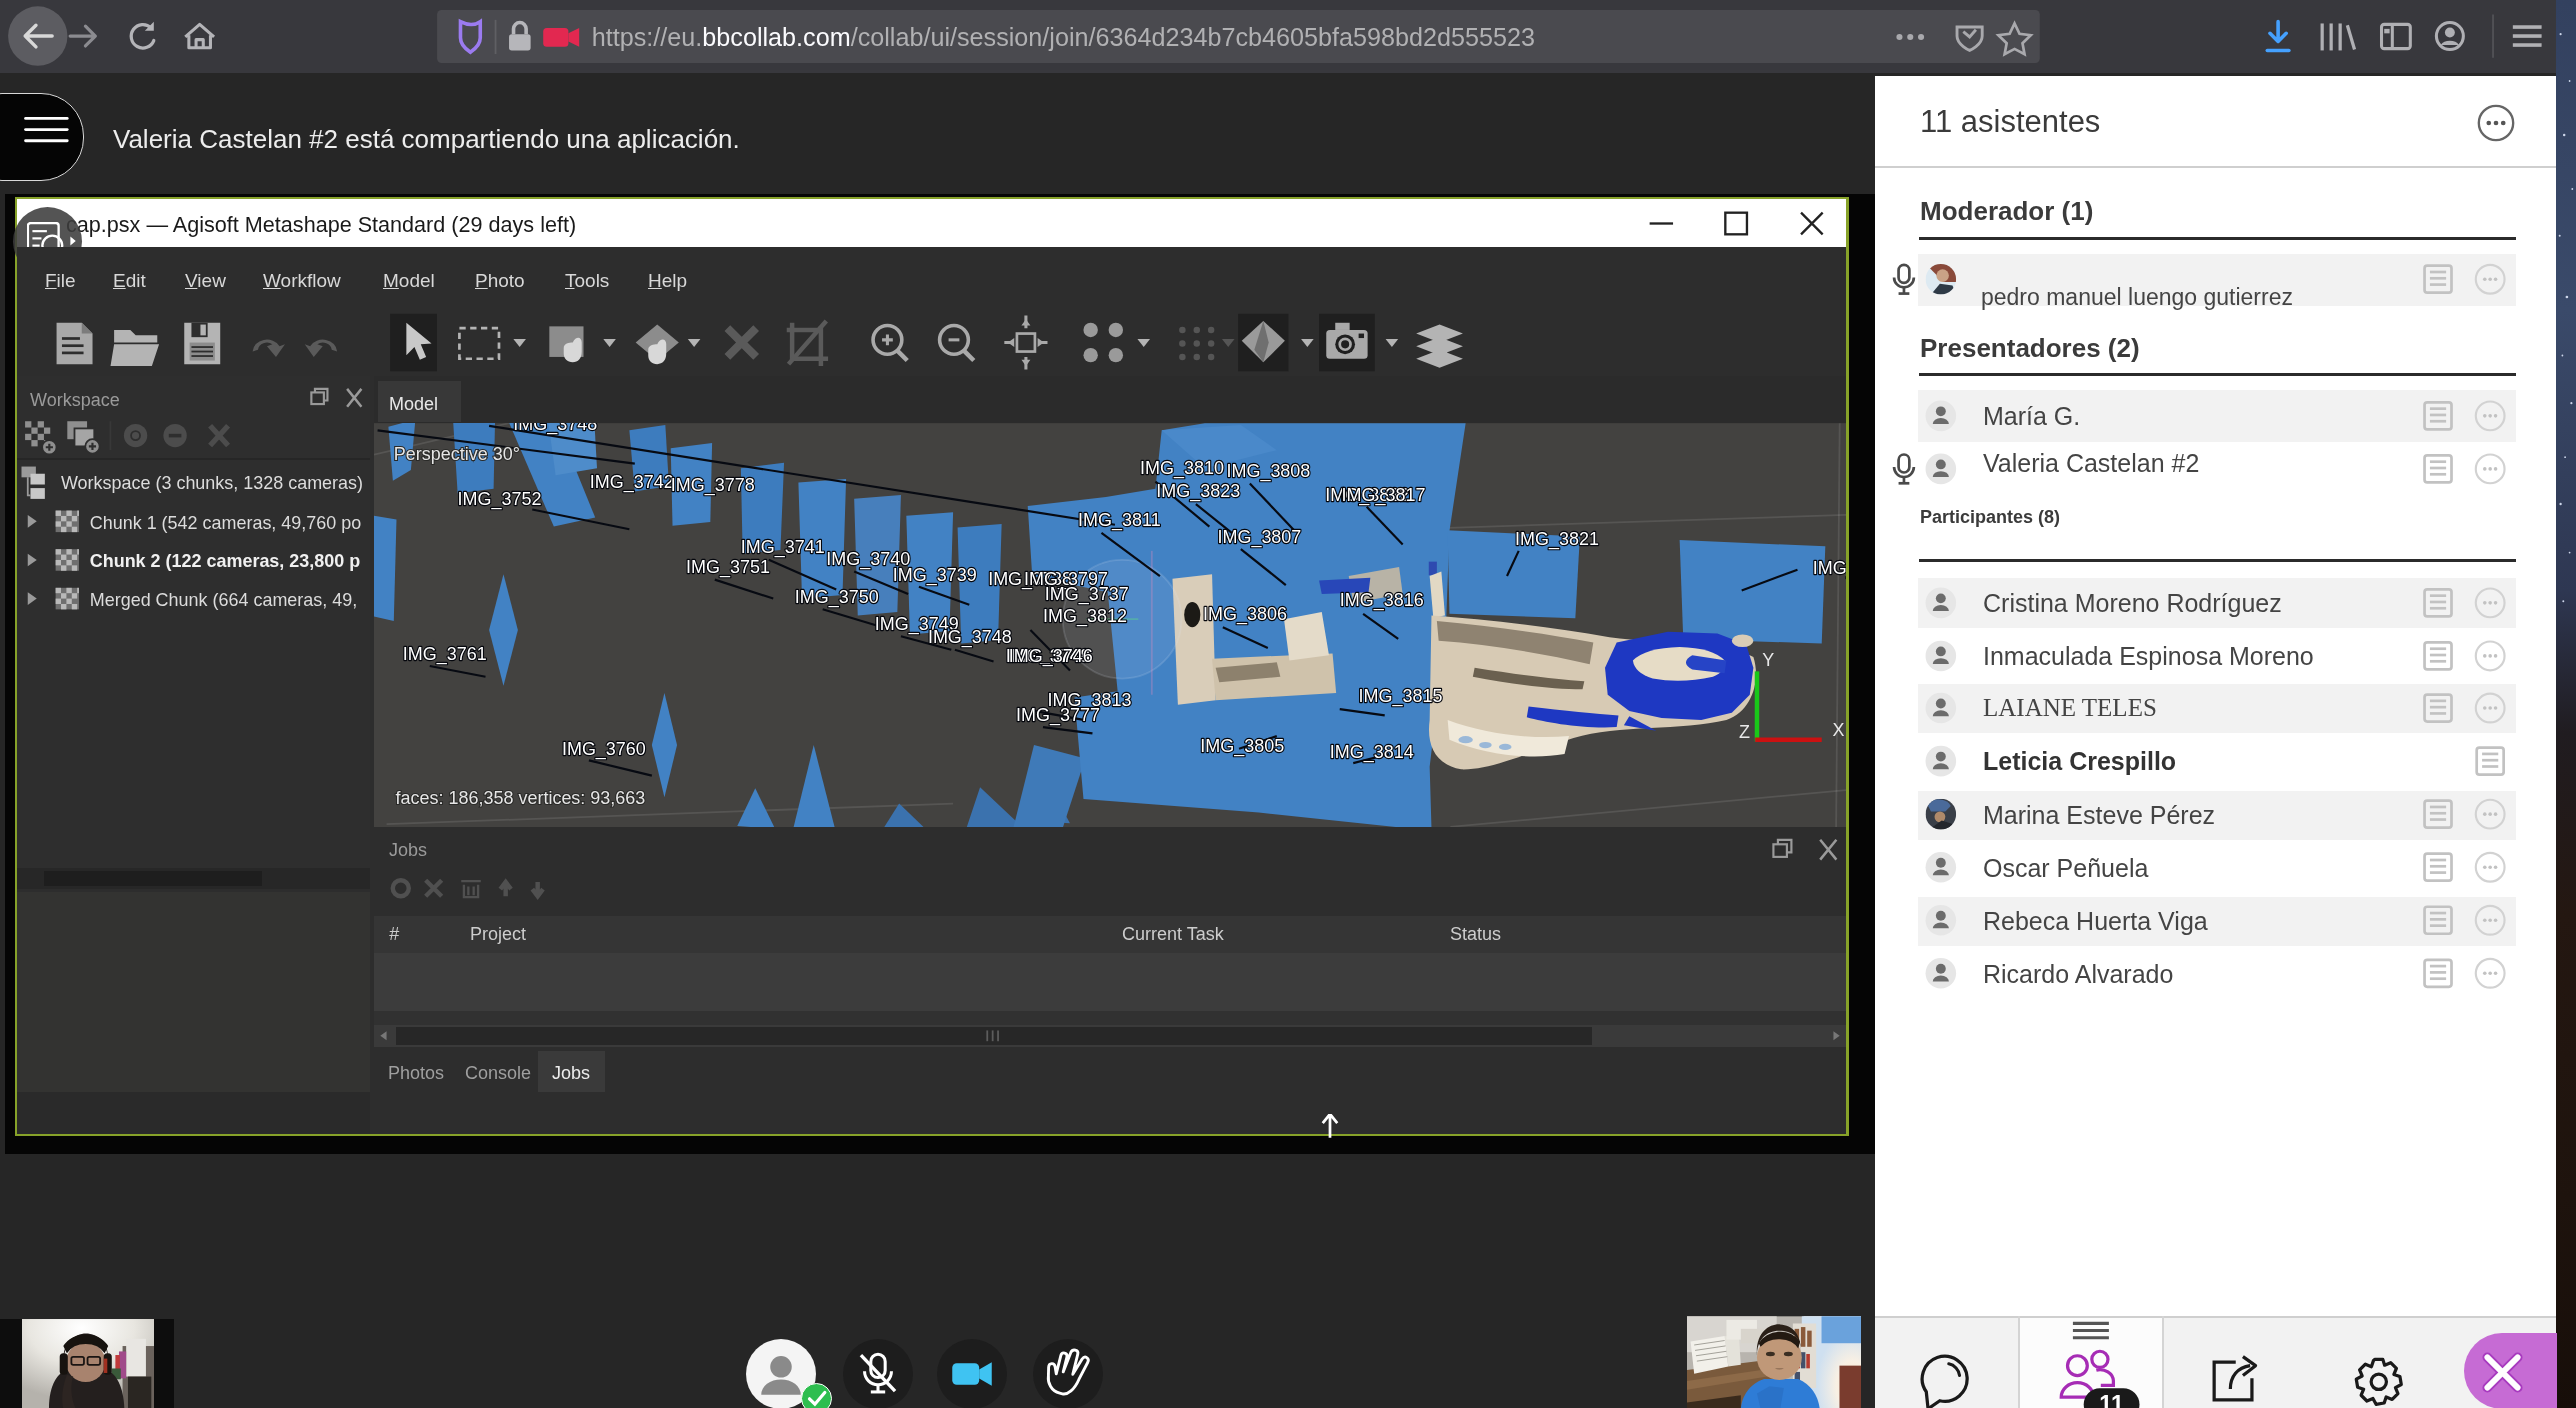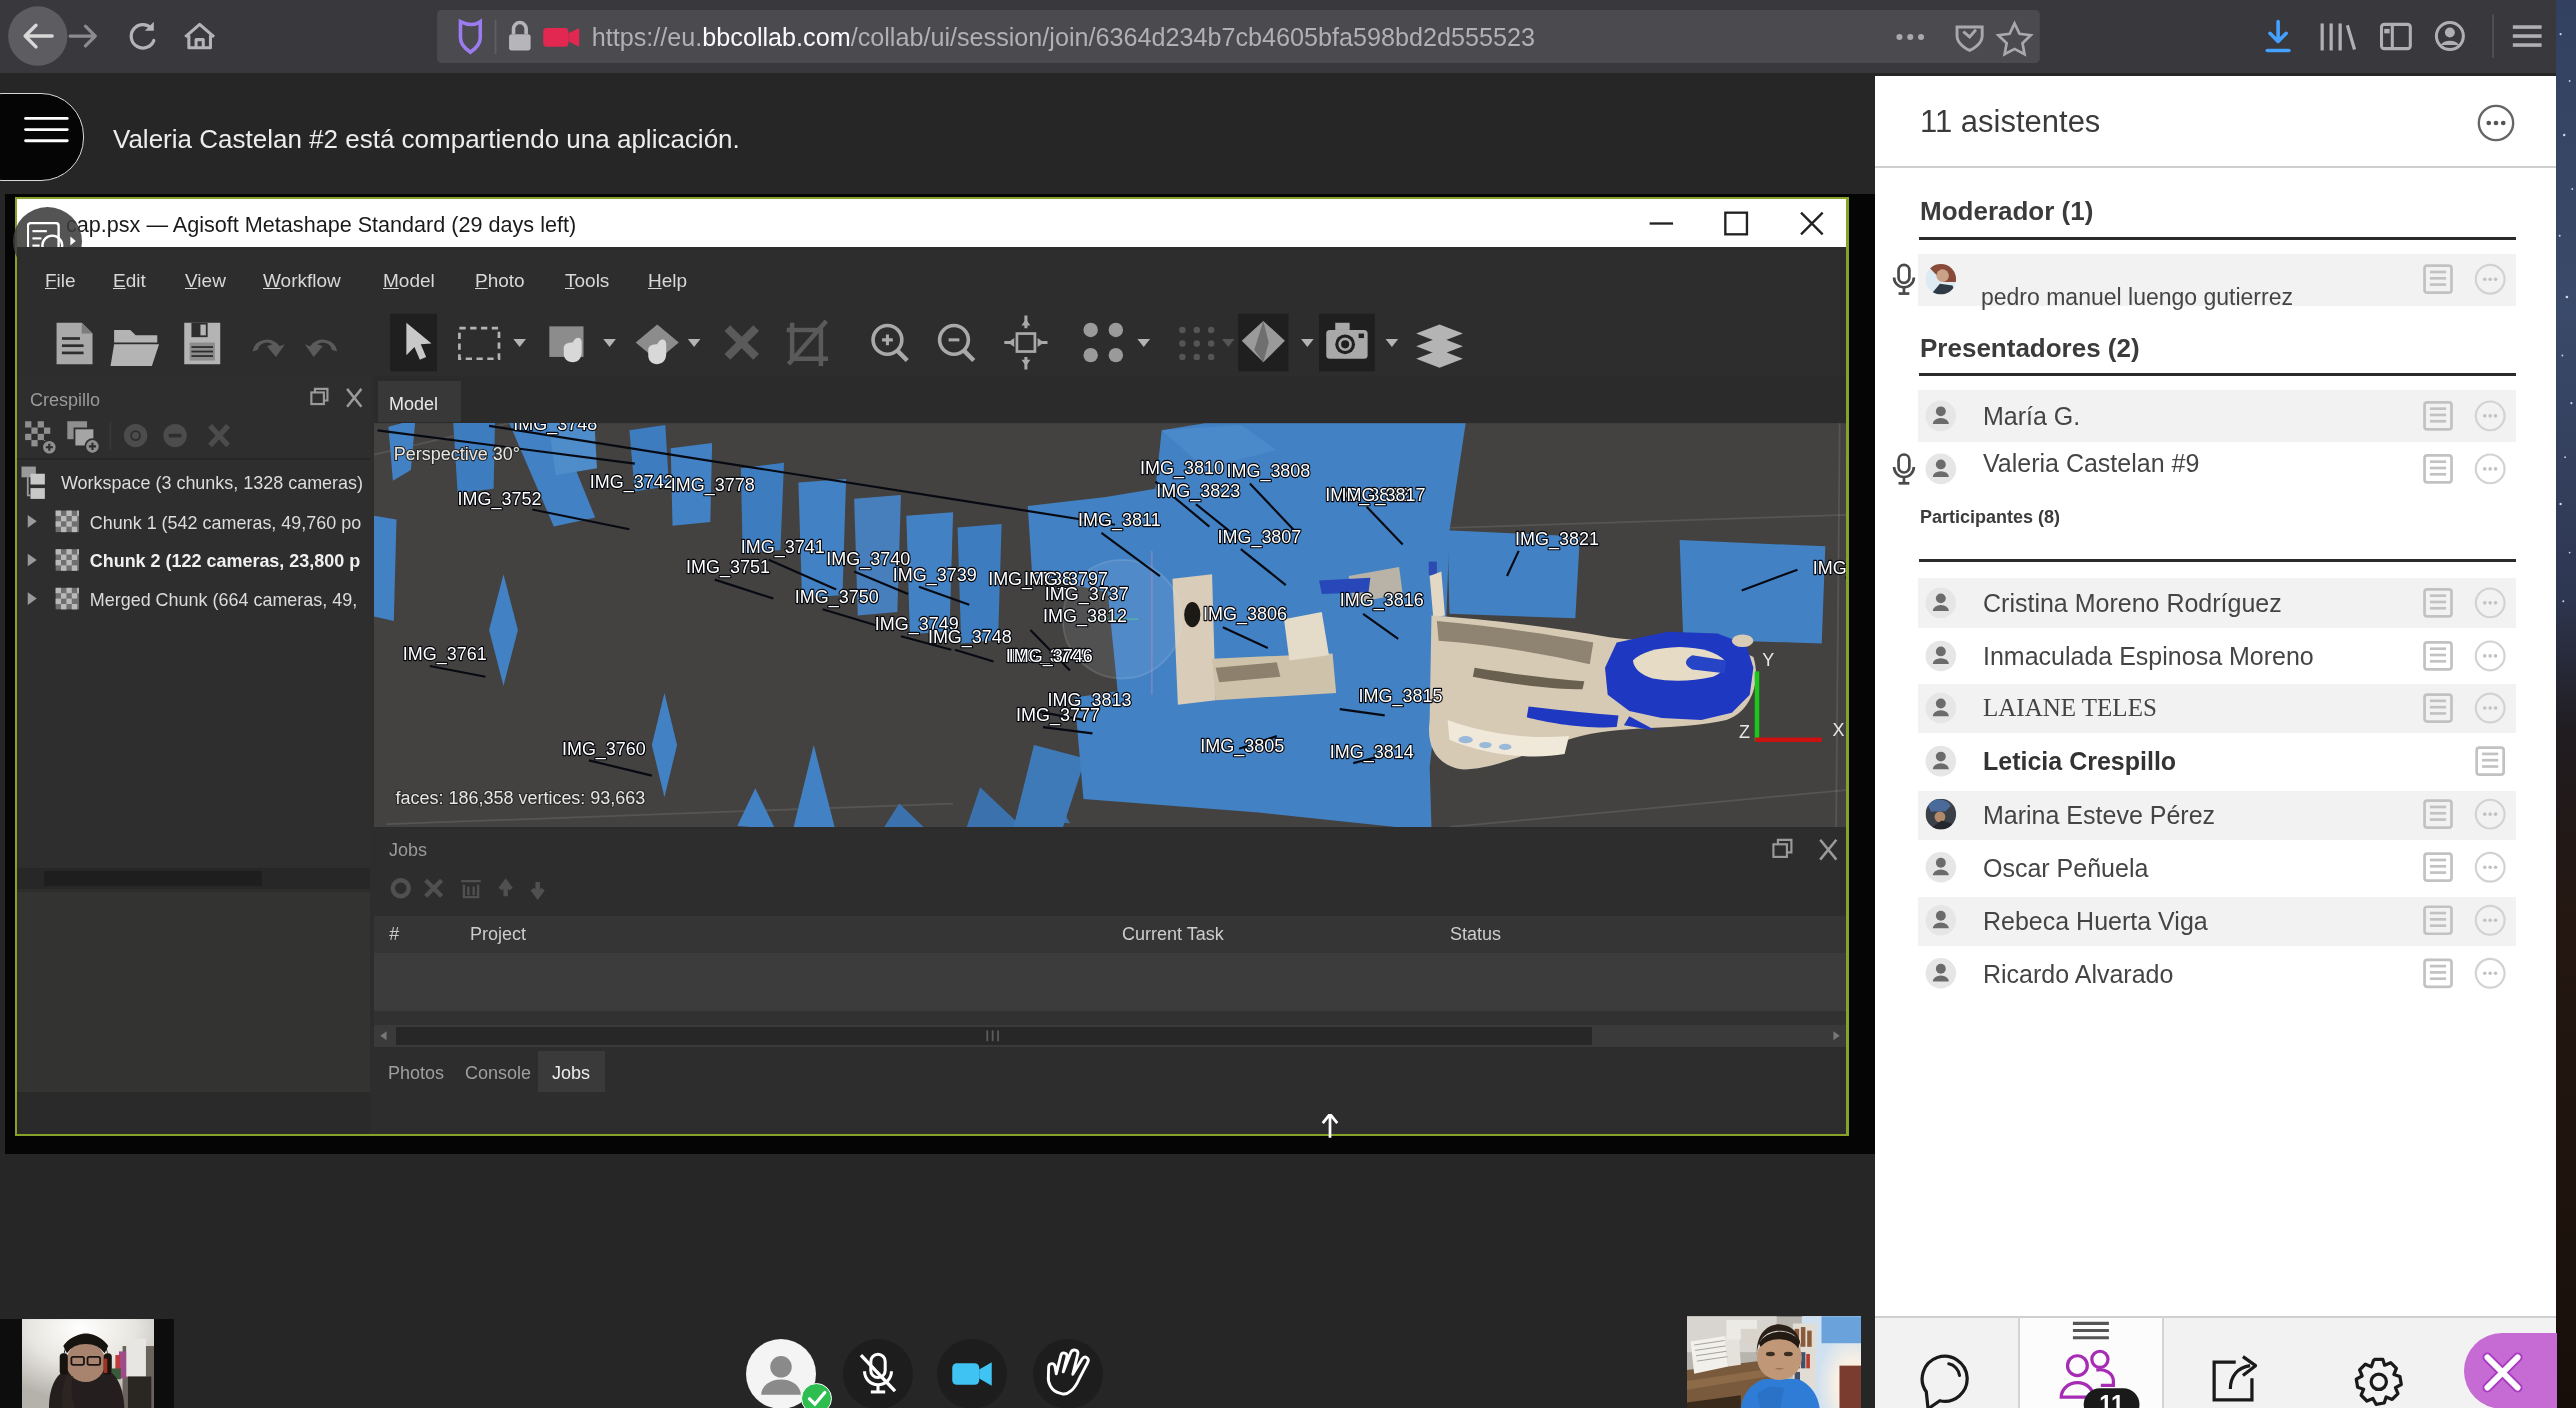--- a/index.html
+++ b/index.html
@@ -225,21 +225,21 @@
   <rect x="1466" y="14" width="16" height="8" fill="#a9a9a9"></rect>
   <circle cx="1477" cy="38" r="11" fill="#1f1f1f"></circle>
     <circle cx="1477" cy="38" r="6" fill="none" stroke="#a9a9a9" stroke-width="3"></circle>
   <rect x="1492" y="26" width="6" height="5" fill="#1f1f1f"></rect>
   <path d="M1522 32 l14 0 -7 9 z" fill="#b4b4b4"></path>
 
   <path d="M1556 26 l26 -10 26 10 -26 10 z M1556 40 l26 -10 26 10 -26 10 z M1556 54 l26 -10 26 10 -26 10 z" fill="#b4b4b4"></path>
 </svg>
 
 <div class="abs" style="left:17px;top:376px;width:353px;height:513px;background:#2e2e2e;"></div>
-<div class="abs" style="left:30px;top:390px;font-size:18px;color:#9a9a9a;">Crespillo</div>
+<div class="abs" style="left:30px;top:390px;font-size:18px;color:#9a9a9a;">Workspace</div>
 <svg class="abs" style="left:306px;top:387px;" width="59" height="21.6" viewBox="0 0 66 24">
   <rect x="6" y="6" width="14" height="13" fill="none" stroke="#9a9a9a" stroke-width="2.4"></rect>
   <path d="M10 6 v-4 h14 v13 h-4" fill="none" stroke="#9a9a9a" stroke-width="2.4"></path>
   <path d="M46 2 l16 20 M62 2 l-16 20" stroke="#9a9a9a" stroke-width="2.8"></path>
 </svg>
 <svg class="abs" style="left:17px;top:414px;" width="353" height="45" viewBox="0 0 393 50">
 
   <g fill="#8f8f8f">
     <rect x="9" y="8" width="7" height="7"></rect>
       <rect x="23" y="8" width="7" height="7"></rect>
@@ -552,21 +552,21 @@
 <div class="abs" style="left:1919px;top:237px;width:597px;height:2.7px;background:#2b2b2b;"></div>
 
 <div class="abs" style="left:1918px;top:254px;width:598px;height:52px;background:#f2f2f2;"></div>
 <div class="abs" style="left:1981px;top:265px;font-size:23px;color:#444;margin-top:19px;">pedro manuel luengo gutierrez</div>
 
 <div class="abs" style="left:1920px;top:333px;font-size:26px;font-weight:bold;color:#3b3b3b;">Presentadores (2)</div>
 <div class="abs" style="left:1919px;top:373px;width:597px;height:2.7px;background:#2b2b2b;"></div>
 
 <div class="abs" style="left:1918px;top:390px;width:598px;height:52px;background:#f2f2f2;"></div>
 <div class="abs" style="left:1983px;top:402px;font-size:25px;color:#444;">María G.</div>
-<div class="abs" style="left:1983px;top:449px;font-size:25px;color:#444;">Valeria Castelan #9</div>
+<div class="abs" style="left:1983px;top:449px;font-size:25px;color:#444;">Valeria Castelan #2</div>
 
 <div class="abs" style="left:1920px;top:507px;font-size:18px;font-weight:bold;color:#3b3b3b;">Participantes (8)</div>
 <div class="abs" style="left:1919px;top:559px;width:597px;height:2.7px;background:#2b2b2b;"></div>
 
 <div class="abs" style="left:1918px;top:578px;width:598px;height:50px;background:#f2f2f2;"></div>
 <div class="abs" style="left:1983px;top:589px;font-size:25px;color:#444;">Cristina Moreno Rodríguez</div>
 <div class="abs" style="left:1983px;top:642px;font-size:25px;color:#444;">Inmaculada Espinosa Moreno</div>
 <div class="abs" style="left:1918px;top:684px;width:598px;height:49px;background:#f2f2f2;"></div>
 <div class="abs" style="left:1983px;top:694px;font-size:25px;color:#444;font-family:Liberation Serif, serif;">LAIANE TELES</div>
 <div class="abs" style="left:1983px;top:747px;font-size:25px;font-weight:bold;color:#333;">Leticia Crespillo</div>

